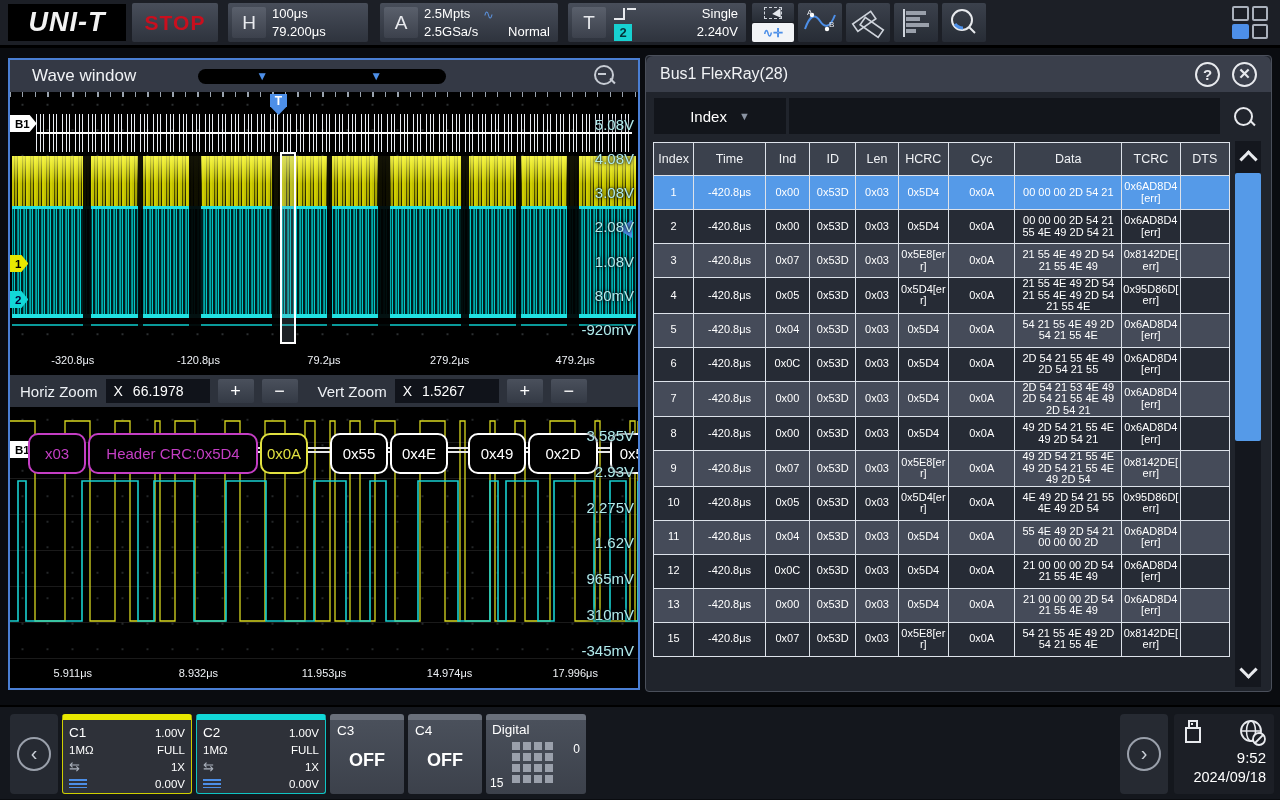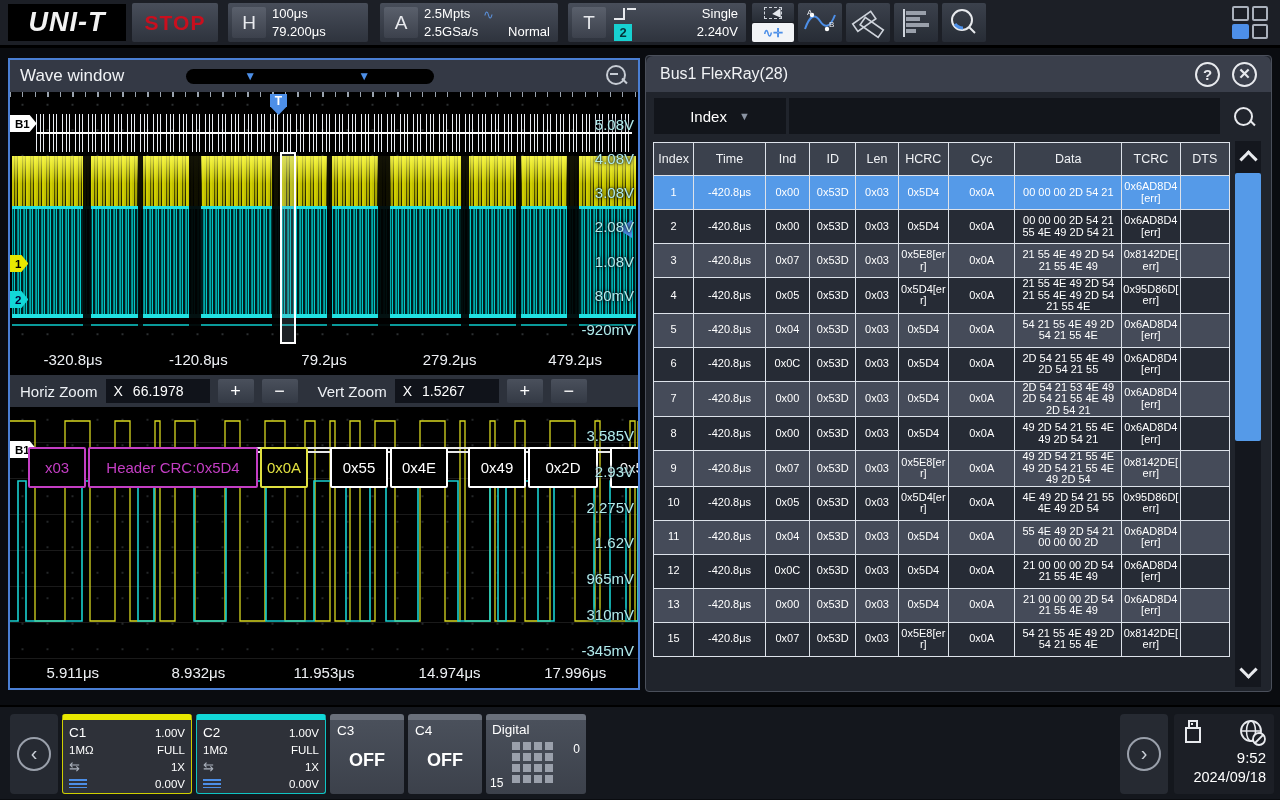--- a/index.html
+++ b/index.html
@@ -35,21 +35,21 @@
   .tb-ab{left:798px;top:3px;width:44px;height:39px;}
   .tb-meas{left:846px;top:3px;width:44px;height:39px;}
   .tb-hist{left:894px;top:3px;width:44px;height:39px;}
   .tb-mag{left:942px;top:3px;width:44px;height:39px;}
   .winlayout{position:absolute;right:12px;top:6px;width:36px;height:33px;display:grid;grid-template-columns:1fr 1fr;grid-template-rows:1fr 1fr;gap:3px;}
   .winlayout span{border:2px solid #aab1bc;border-radius:2px;}
   .winlayout span.fill{background:#4d8fe8;border-color:#4d8fe8;}
 
   
   .wave-panel{position:absolute;left:8px;top:58px;width:632px;height:632px;border:2px solid #4a7fd4;background:#000;box-sizing:border-box;}
-  .wave-header{position:absolute;left:0;top:0;right:0;height:32px;background:#343945;display:flex;align-items:center;padding:0 10px;box-sizing:border-box;}
+  .wave-header{position:absolute;left:0;top:0;right:0;height:32px;background:#343945;display:flex;align-items:center;padding:0 22px;box-sizing:border-box;}
   .wave-title{font-size:17px;color:#f0f2f5;}
   .zoombar{position:relative;margin-left:62px;width:248px;height:15px;background:#000;border-radius:8px;}
   .zoombar .tri{position:absolute;top:0;font-size:12px;color:#4d8fe8;line-height:15px;}
   .tri1{left:58px;} .tri2{left:172px;}
   .zoomout-btn{margin-left:auto;width:22px;height:22px;position:relative;}
   .zoomout-btn .ring{position:absolute;left:0;top:0;width:16px;height:16px;border:2px solid #c7ccd4;border-radius:50%;}
   .zoomout-btn .bar{position:absolute;left:4px;top:8px;width:8px;height:2px;background:#c7ccd4;}
   .zoomout-btn .handle{position:absolute;left:15px;top:15px;width:7px;height:2px;background:#c7ccd4;transform:rotate(45deg);}
 
   .plot-upper{position:absolute;left:0;top:32px;width:628px;height:255px;background:#000;overflow:hidden;
@@ -72,36 +72,36 @@
   .zoomrect{position:absolute;left:270px;top:60px;width:12px;height:188px;border:2px solid #fff;background:rgba(130,150,170,.22);}
   .tag{position:absolute;height:17px;padding:0 7px 0 5px;font-size:11.5px;font-weight:bold;display:flex;align-items:center;
       clip-path:polygon(0 0,calc(100% - 7px) 0,100% 50%,calc(100% - 7px) 100%,0 100%);}
   .tag-b1{left:0;top:23px;background:#fff;color:#000;}
   .tag-c1{left:0;top:163px;background:#e8e800;color:#000;}
   .tag-c2{left:0;top:199px;background:#12d8d8;color:#003;}
   .trig-arrow{position:absolute;right:6px;top:128px;width:0;height:0;border:9px solid transparent;border-right:14px solid #4d8fe8;}
   .vlabels{position:absolute;right:4px;display:flex;flex-direction:column;justify-content:space-between;align-items:flex-end;
       font-size:15px;color:#b2ecec;text-shadow:0 0 4px #012,0 0 2px #000;}
   .vl-up{top:24px;height:222px;}
-  .time-row{position:absolute;left:0;width:628px;height:28px;display:flex;font-size:15px;color:#eef1f5;background:#000;}
+  .time-row{position:absolute;left:0;width:628px;height:28px;display:flex;font-size:11px;color:#eef1f5;background:#000;}
   .time-row span{flex:1;text-align:center;line-height:26px;}
   .tr-up{top:287px;}
   .tr-low{top:600px;}
 
   .zoomctrl{position:absolute;left:0;top:315px;width:628px;height:32px;background:#2d323c;display:flex;align-items:center;gap:8px;padding:0 10px;box-sizing:border-box;}
   .zc-label{font-size:15px;color:#eef1f5;white-space:nowrap;}
   .zc-box{width:104px;height:24px;background:#10131a;display:flex;align-items:center;gap:10px;padding:0 8px;font-size:14px;box-sizing:border-box;}
   .zc-btn{width:36px;height:24px;background:linear-gradient(#4a505c,#343a45);border-radius:2px;color:#fff;font-size:18px;
       display:flex;align-items:center;justify-content:center;line-height:1;}
 
   .plot-lower{position:absolute;left:0;top:347px;width:628px;height:253px;background:#000;overflow:hidden;
       background-image:repeating-linear-gradient(180deg,transparent 0 35px,rgba(255,255,255,.10) 35px 36px),
       radial-gradient(rgba(200,215,225,.18) .8px,transparent 1.4px);background-size:auto,25px 25.5px;}
   .busline{position:absolute;left:165px;right:0;top:40px;height:6px;border-top:2px solid #e8e8e8;border-bottom:2px solid #e8e8e8;box-sizing:border-box;}
-  .fbox{position:absolute;top:40px;height:41px;border:2px solid #fff;border-radius:2px;background:#000;color:#fff;
+  .fbox{position:absolute;top:26px;height:41px;border:2px solid #fff;border-radius:10px;background:#000;color:#fff;
       display:flex;align-items:center;justify-content:center;font-size:15px;box-sizing:border-box;white-space:nowrap;}
   .fb-mag{border-color:#c43ec4;color:#c43ec4;}
   .fb-yel{border-color:#e0e040;color:#e0e040;}
   .tag-b1l{left:0;top:34px;background:#fff;color:#000;}
   .vl-low{top:20px;height:232px;}
   svg.waves{position:absolute;left:0;top:0;}
 
   
   .bus-panel{position:absolute;left:645px;top:55px;width:627px;height:637px;background:#20242c;border:1px solid #4a4f5a;border-radius:4px;box-sizing:border-box;}
   .bus-hd{height:36px;background:#3a3f4b;border-radius:7px 7px 0 0;display:flex;align-items:center;padding:0 14px;}

